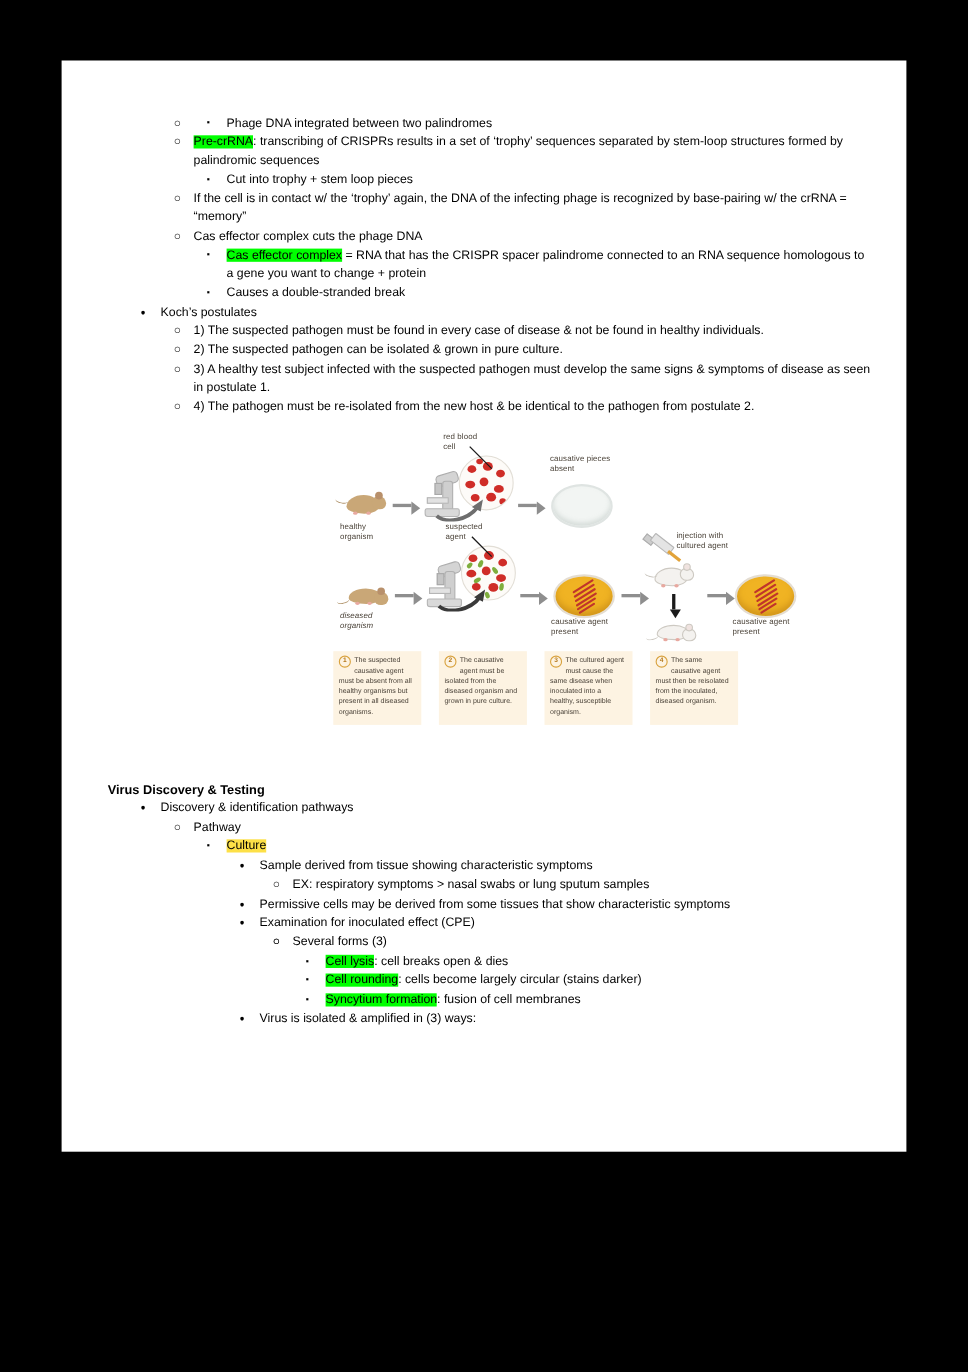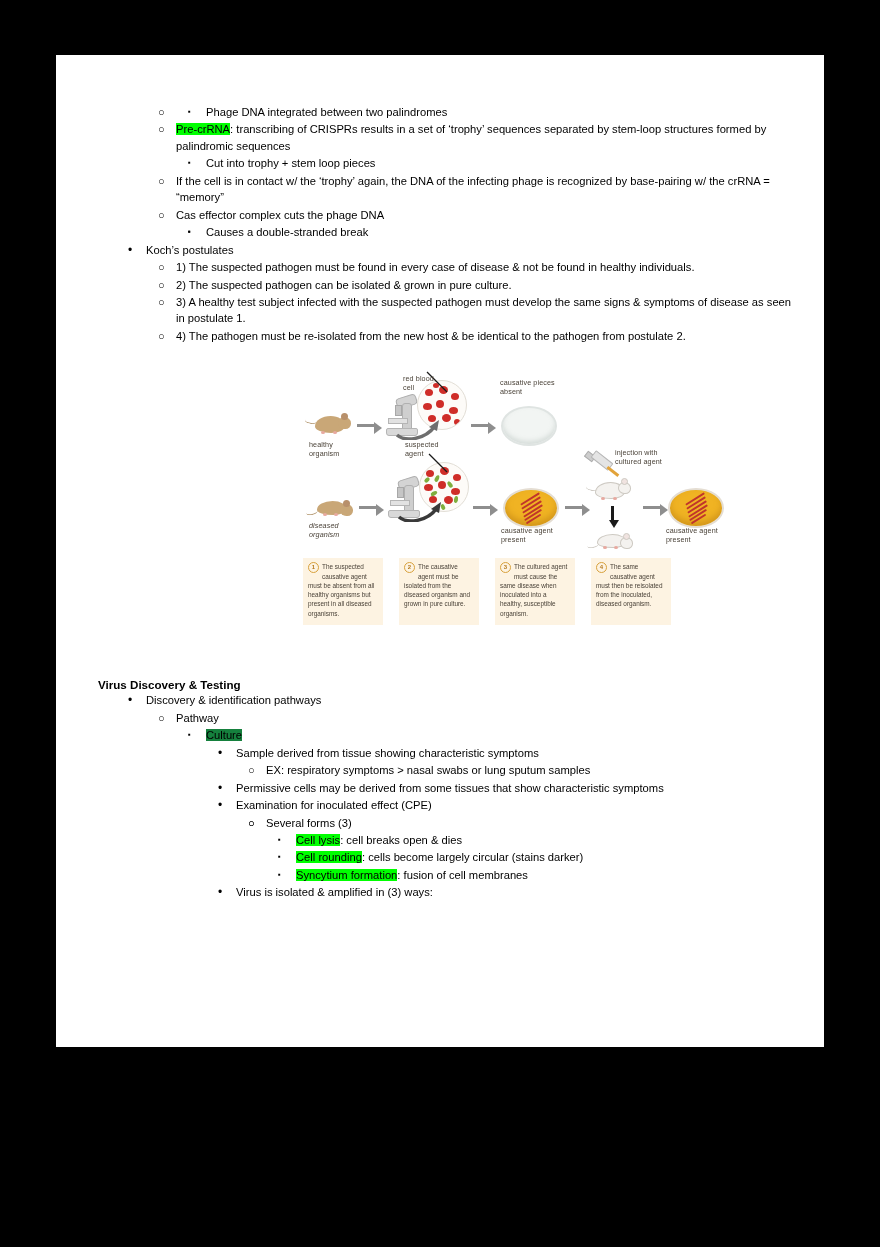--- a/index.html
+++ b/index.html
@@ -53,21 +53,21 @@
   .lvl3 { margin-left: 90px; }
   .lvl4 { margin-left: 120px; }
   .lvl5 { margin-left: 150px; }
   .lvl6 { margin-left: 180px; }
 
   .b-disc  .bullet { font-size: 12px; line-height: 1.38; }
   .b-circ  .bullet { font-size: 11px; line-height: 1.55; }
   .b-sq    .bullet { font-size: 8px;  line-height: 2.05; }
 
   .hl-green  { background: #00ff00; }
-  .hl-yellow { background: #15803d; }
+  .hl-yellow { background: #fde047; }
 
   
   .figure {
     position: relative;
     margin: 14px 0 0 0;
     width: 400px;
     height: 290px;
     margin-left: 205px;
     font-family: "Liberation Sans", sans-serif;
   }
@@ -276,21 +276,21 @@
 
 <div class="page">
 
   <div class="outline" id="outline-top">
       <div class="li lvl2 b-circ"><span class="bullet">○</span></div>
       <div class="li lvl3 b-sq"><span class="bullet">▪</span><span><span>Phage DNA integrated between two palindromes</span></span></div>
       <div class="li lvl2 b-circ"><span class="bullet">○</span><span><span class="hl-green">Pre-crRNA</span><span>: transcribing of CRISPRs results in a set of ‘trophy’ sequences separated by stem-loop structures formed by palindromic sequences</span></span></div>
       <div class="li lvl3 b-sq"><span class="bullet">▪</span><span><span>Cut into trophy + stem loop pieces</span></span></div>
       <div class="li lvl2 b-circ"><span class="bullet">○</span><span><span>If the cell is in contact w/ the ‘trophy’ again, the DNA of the infecting phage is recognized by base-pairing w/ the crRNA = “memory”</span></span></div>
       <div class="li lvl2 b-circ"><span class="bullet">○</span><span><span>Cas effector complex cuts the phage DNA</span></span></div>
-      <div class="li lvl3 b-sq"><span class="bullet">▪</span></div>
+      <div class="li lvl3 b-sq"><span class="bullet">▪</span><span><span class="hl-green">Cas effector complex</span><span> = RNA that has the CRISPR spacer palindrome connected to an RNA sequence homologous to a gene you want to change + protein</span></span></div>
       <div class="li lvl3 b-sq"><span class="bullet">▪</span><span><span>Causes a double-stranded break</span></span></div>
     </div>
 
 
   <div class="outline" id="outline-kochs">
       <div class="li lvl1 b-disc"><span class="bullet">•</span><span><span>Koch’s postulates</span></span></div>
       <div class="li lvl2 b-circ"><span class="bullet">○</span><span><span>1) The suspected pathogen must be found in every case of disease &amp; not be found in healthy individuals.</span></span></div>
       <div class="li lvl2 b-circ"><span class="bullet">○</span><span><span>2) The suspected pathogen can be isolated &amp; grown in pure culture.</span></span></div>
       <div class="li lvl2 b-circ"><span class="bullet">○</span><span><span>3) A healthy test subject infected with the suspected pathogen must develop the same signs &amp; symptoms of disease as seen in postulate 1.</span></span></div>
       <div class="li lvl2 b-circ"><span class="bullet">○</span><span><span>4) The pathogen must be re-isolated from the new host &amp; be identical to the pathogen from postulate 2.</span></span></div>
@@ -330,21 +330,21 @@
       <div class="rbc" style="left:36px; top:38px; width:6px; height:6px;"></div>
       <div class="rbc" style="left:15px; top:2px;  width:6px; height:5px;"></div>
     </div>
     <svg class="curve-arrow" width="46" height="26" style="left:92px; top:56px;" viewBox="0 0 46 26">
       <path d="M2 21 C 10 28, 30 26, 40 12" stroke="#6e6e6e" stroke-width="3.5" fill="none"></path>
       <path d="M44 6 L 34 13 L 42 17 Z" fill="#6e6e6e"></path>
     </svg>
     <svg width="30" height="26" style="position:absolute; left:122px; top:12px;" viewBox="0 0 30 26">
       <path d="M2 2 L 22 22" stroke="#1a1a1a" stroke-width="1.2" fill="none"></path>
     </svg>
-    <div class="fig-label" style="left:100px; top:16px; width:44px;">red blood cell</div>
+    <div class="fig-label" style="left:100px; top:0px; width:44px;">red blood cell</div>
 
     <div class="arrow" style="left:168px; top:66px;"></div>
 
     <div class="dish-empty" style="left:198px; top:48px; width:52px; height:36px;"></div>
     <div class="fig-label" style="left:197px; top:20px; width:58px;">causative pieces absent</div>
 
     <div class="mouse m-brown" style="left:8px; top:138px; width:44px; height:22px;">
       <div class="body" style="left:6px; top:5px; height:14px;"></div>
       <div class="head" style="left:29px; top:8px;"></div>
       <div class="ear" style="left:32px; top:4px;"></div>

